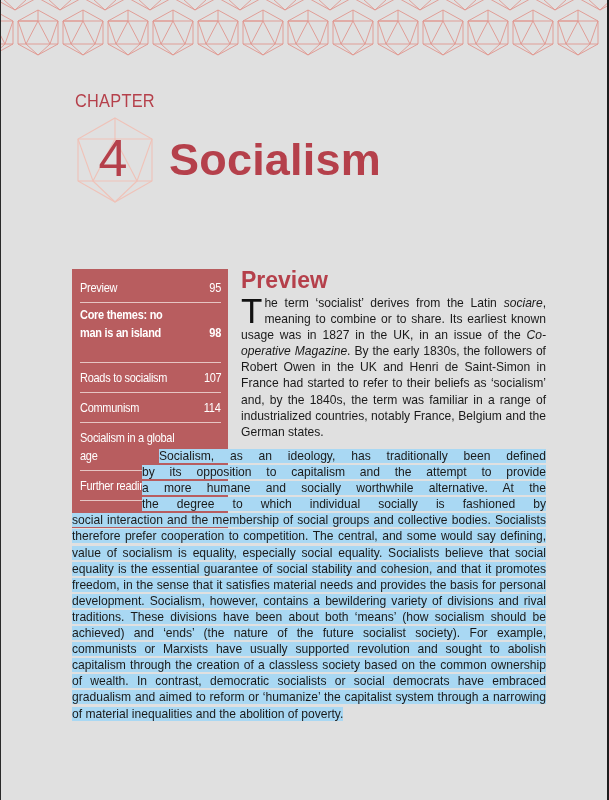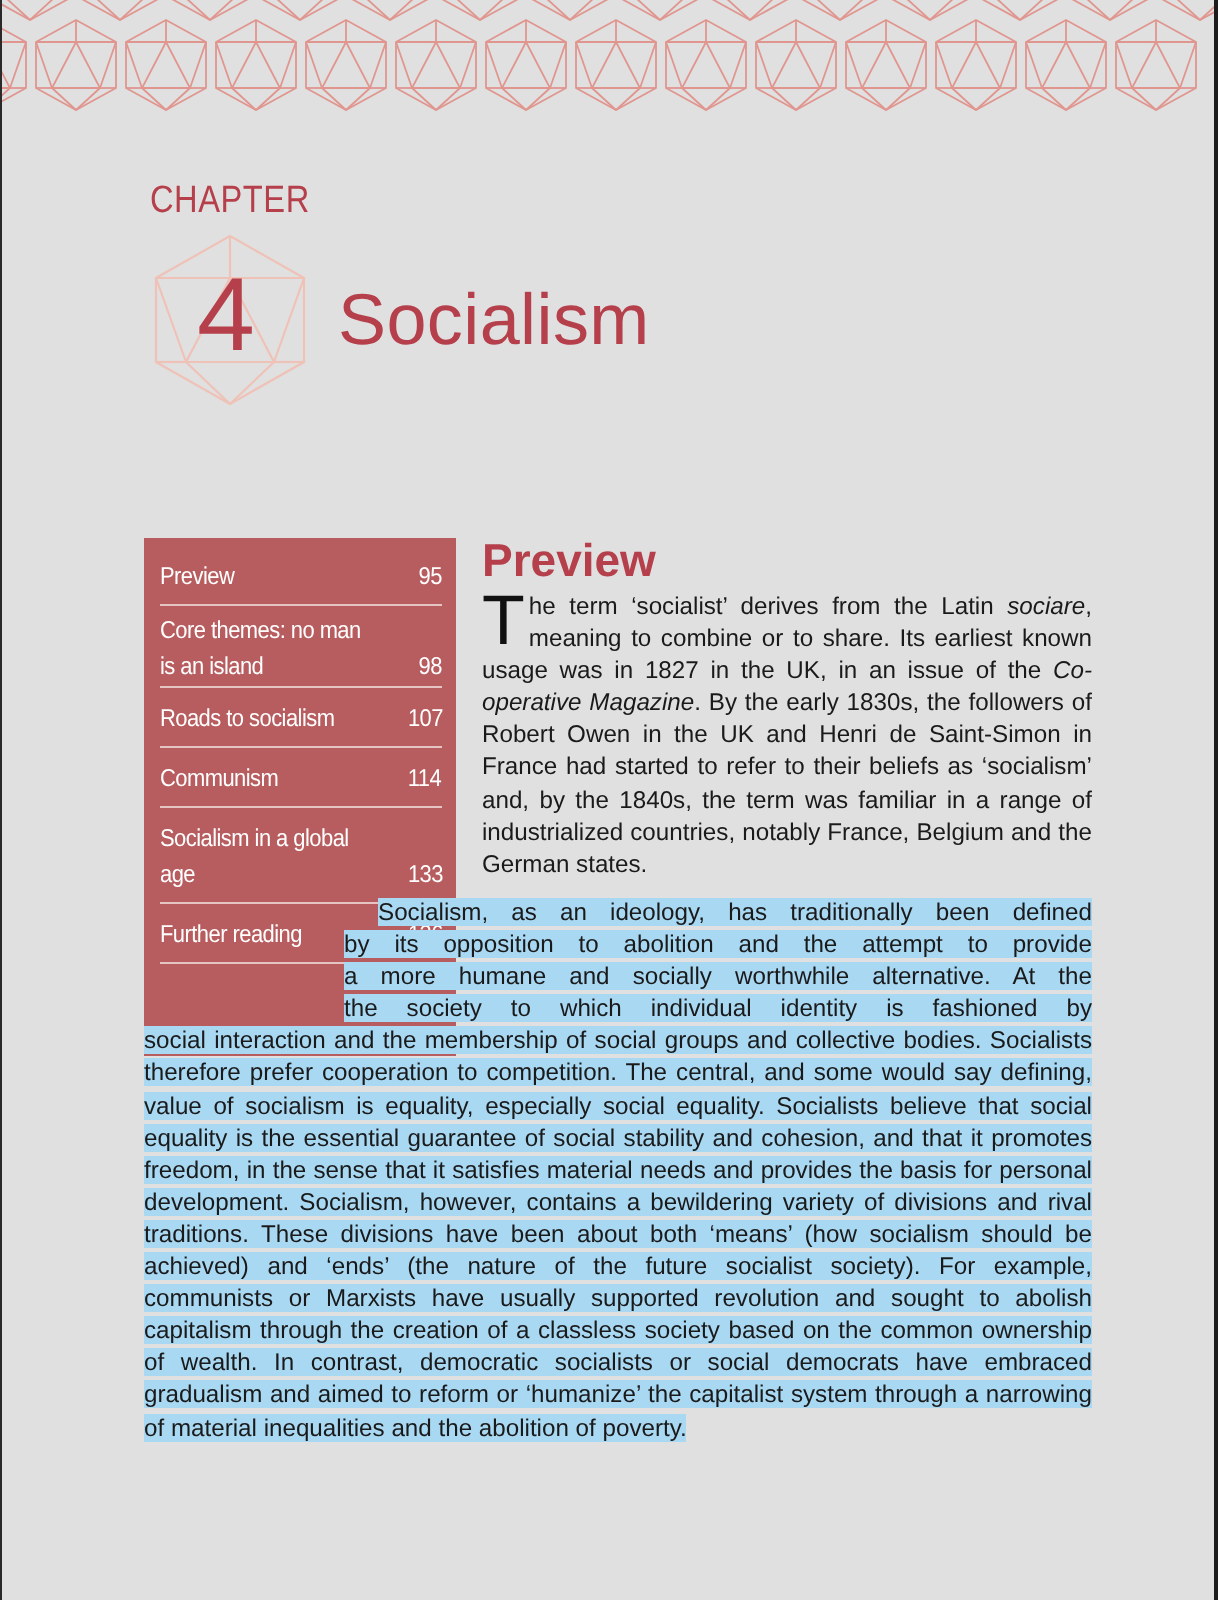--- a/index.html
+++ b/index.html
@@ -20,36 +20,36 @@
     position:absolute; left:74px; top:90px; font-size:19px; color:#b5404b;
     letter-spacing:0.3px; font-family:"Liberation Sans", sans-serif;
     transform:scaleX(0.86); transform-origin:left;
   }
   .chapter-icon { position:absolute; left:74px; top:117px; width:80px; height:86px; }
   .chapter-num {
     position:absolute; left:92px; top:128px; width:40px; text-align:center;
     font-size:52px; font-weight:300; color:#b5404b; line-height:60px;
   }
   .chapter-title {
-    position:absolute; left:168px; top:135px; font-size:36px; font-weight:normal;
+    position:absolute; left:168px; top:135px; font-size:45px; font-weight:bold;
     color:#b5404b; line-height:50px; letter-spacing:0.2px;
   }
   .toc {
     position:absolute; left:71px; top:269px; width:156px; height:259px;
     background:#b85d5f; padding:4px 7px 0 8px; box-sizing:border-box;
   }
   .toc-item {
     display:flex; justify-content:space-between; align-items:flex-end;
     color:#fff; font-size:12.2px; font-family:"Liberation Sans", sans-serif;
     border-bottom:1px solid #e6c4c3; padding:6px 0 5px 0; line-height:18px;
     letter-spacing:-0.3px; transform-origin:left;
   }
   .toc-item .lbl { flex:1; transform:scaleX(0.9); transform-origin:left; white-space:normal; }
   .toc-item .pg { text-align:right; transform:scaleX(0.9); transform-origin:right; }
-  .toc-item.tall { padding:3px 0 1px 0; }
+  .toc-item.tall { padding:3px 0 20px 0;font-weight:bold; }
   .preview-heading {
     position:absolute; left:240px; top:265px; font-size:23px; font-weight:bold;
     color:#b5404b; line-height:30px;
   }
   .body-text {
     position:absolute; left:240px; top:295px; width:305px;
     font-size:12.1px; line-height:16.1px; color:#1a1a1a; text-align:justify;
   }
   .dropcap {
     float:left; font-size:35px; line-height:30px; margin:1px 2px 0 0; color:#111;
@@ -160,24 +160,24 @@
     </div>
   </div>
 
   <div class="preview-heading">Preview</div>
 
   <div class="body-text">
     <span class="dropcap">T</span><span>he term ‘socialist’ derives from the Latin </span><em>sociare</em><span>, meaning to combine or to share. Its earliest known usage was in 1827 in the UK, in an issue of the </span><em>Co-operative Magazine</em><span>. By the early 1830s, the followers of Robert Owen in the UK and Henri de Saint-Simon in France had started to refer to their beliefs as ‘socialism’ and, by the 1840s, the term was familiar in a range of industrialized countries, notably France, Belgium and the German states.</span>
   </div>
 
   <div class="para2">
-    <div style="margin-left:100px; text-align:justify; text-align-last:justify;">
+    <div style="margin-left:70px; text-align:justify; text-align-last:justify;">
       <div style="padding-left:17px"><span class="hl">Socialism, as an ideology, has traditionally been defined</span></div>
-      <div><span class="hl">by its opposition to abolition and the attempt to provide</span></div>
+      <div><span class="hl">by its opposition to capitalism and the attempt to provide</span></div>
       <div><span class="hl">a more humane and socially worthwhile alternative. At the</span></div>
-      <div><span class="hl">the society to which individual identity is fashioned by</span></div>
+      <div><span class="hl">the degree to which individual socially is fashioned by</span></div>
     </div>
     <div><span class="hl">social interaction and the membership of social groups and collective bodies. Socialists therefore prefer cooperation to competition. The central, and some would say defining, value of socialism is equality, especially social equality. Socialists believe that social equality is the essential guarantee of social stability and cohesion, and that it promotes freedom, in the sense that it satisfies material needs and provides the basis for personal development. Socialism, however, contains a bewildering variety of divisions and rival traditions. These divisions have been about both ‘means’ (how socialism should be achieved) and ‘ends’ (the nature of the future socialist society). For example, communists or Marxists have usually supported revolution and sought to abolish capitalism through the creation of a classless society based on the common ownership of wealth. In contrast, democratic socialists or social democrats have embraced gradualism and aimed to reform or ‘humanize’ the capitalist system through a narrowing of material inequalities and the abolition of poverty.</span></div>
   </div>
 
 </div>
 
 <div class="border-right"></div>
 
 </body></html>

